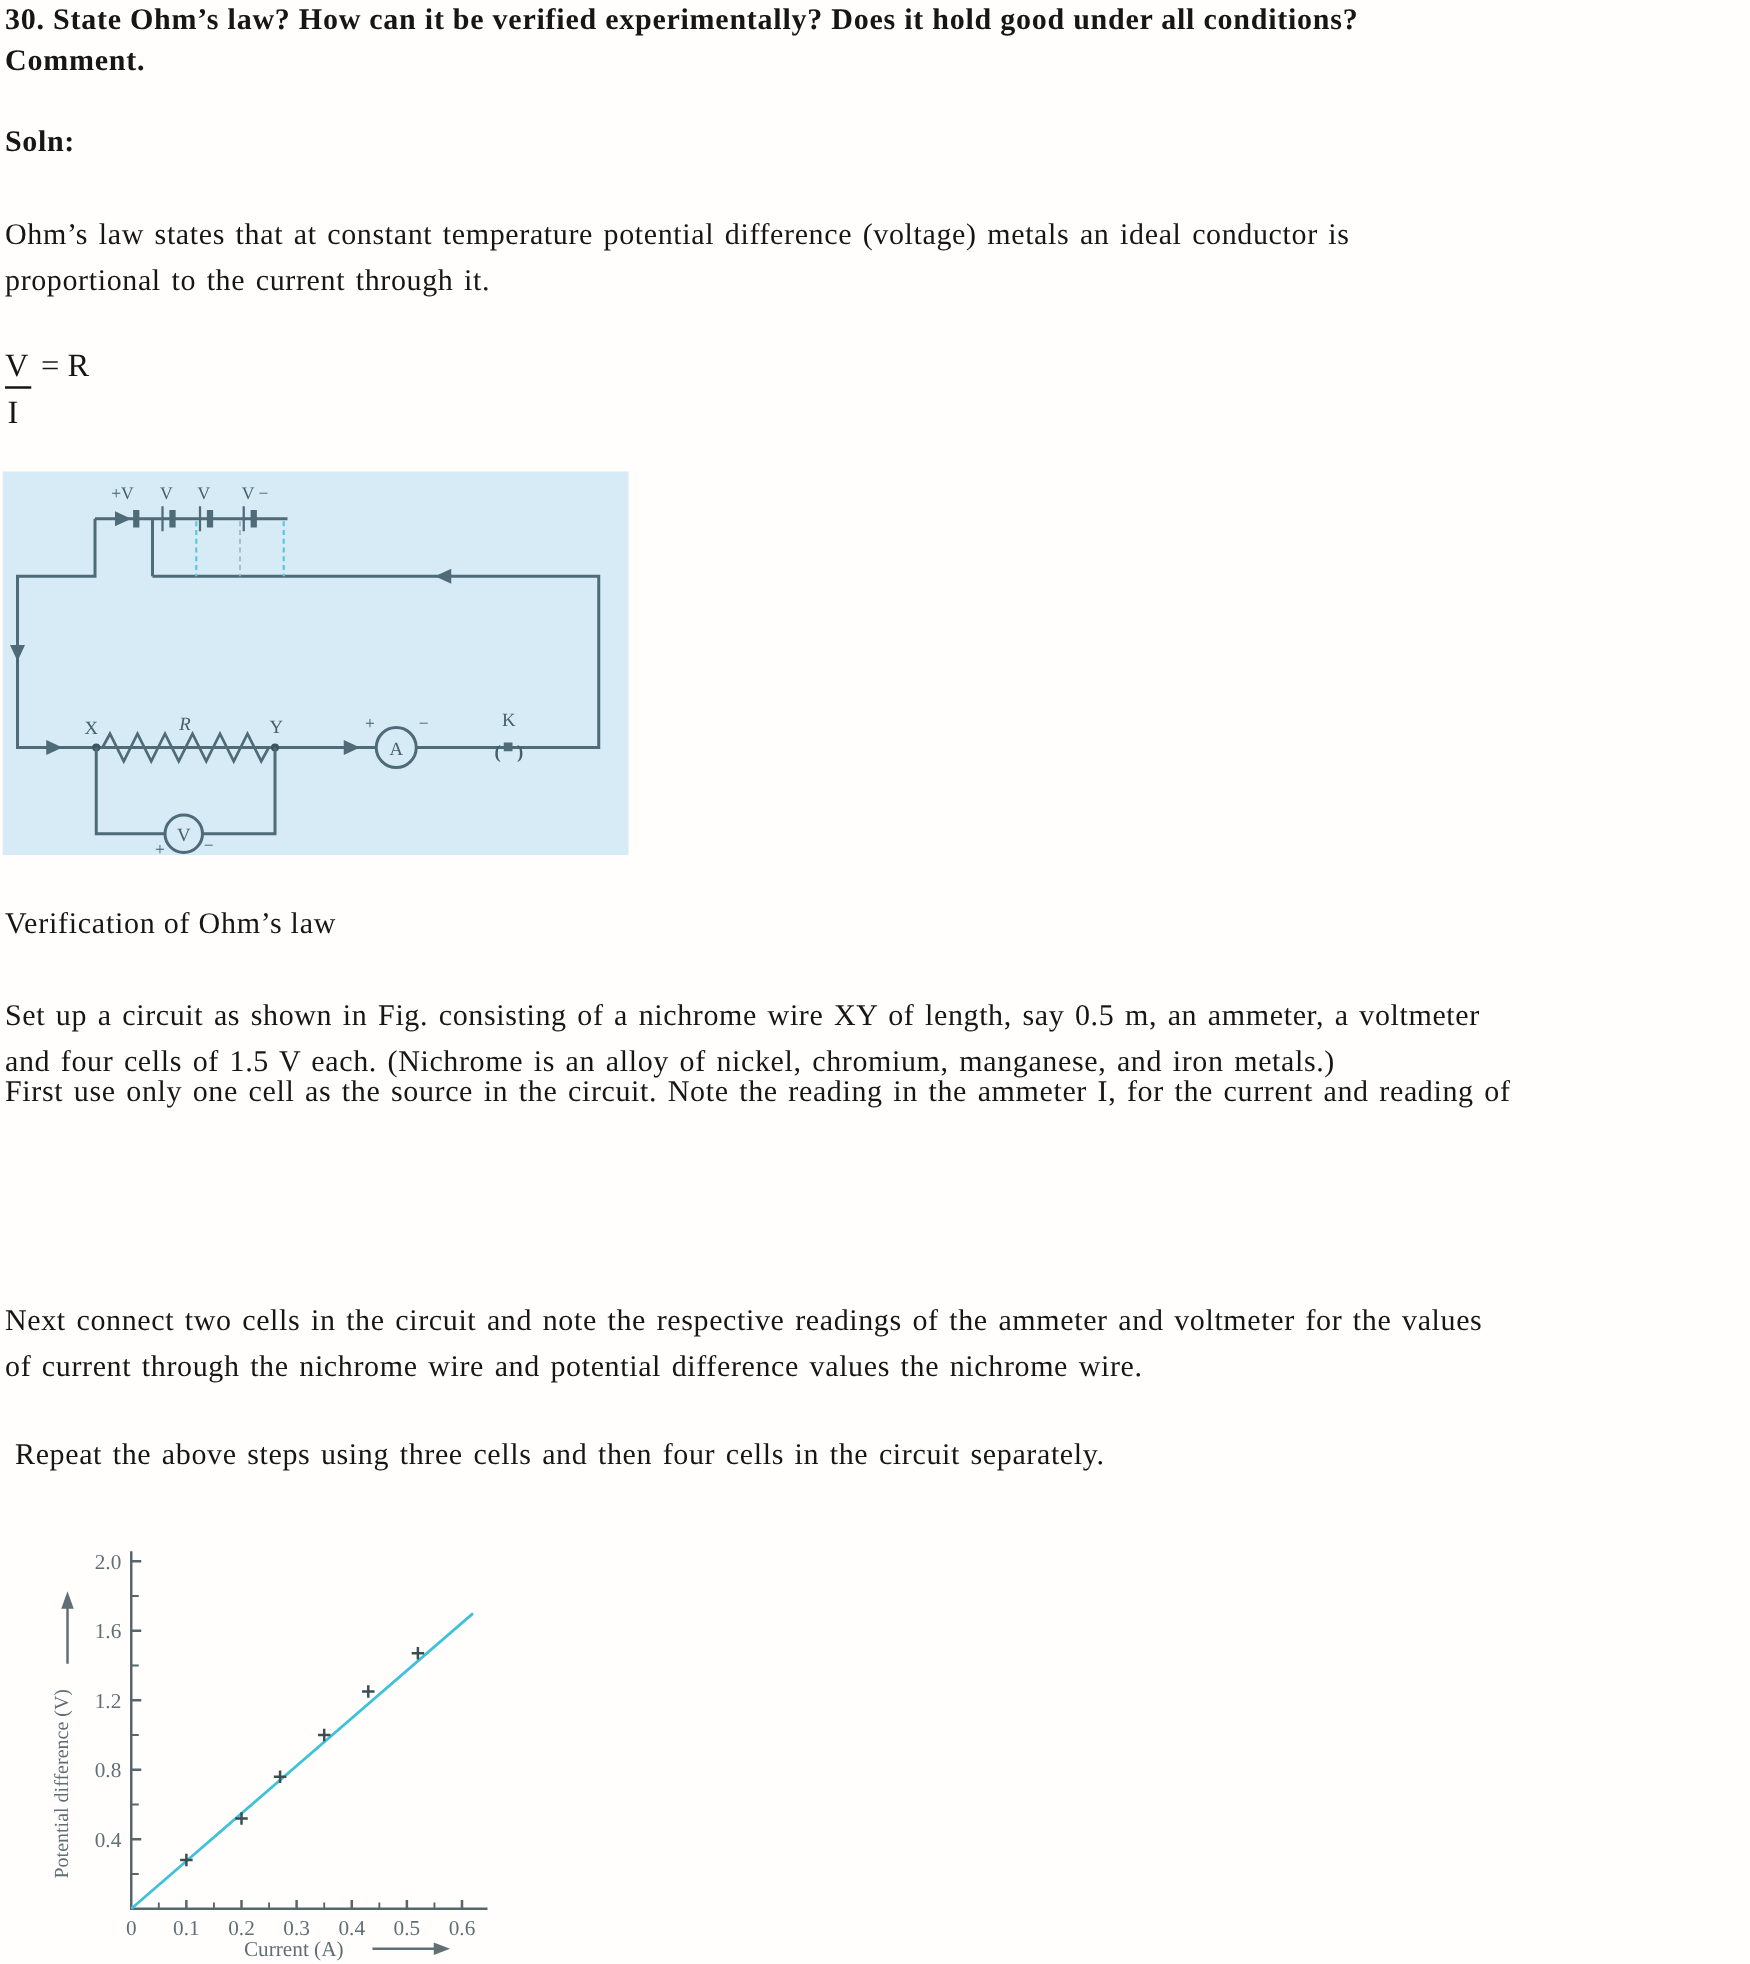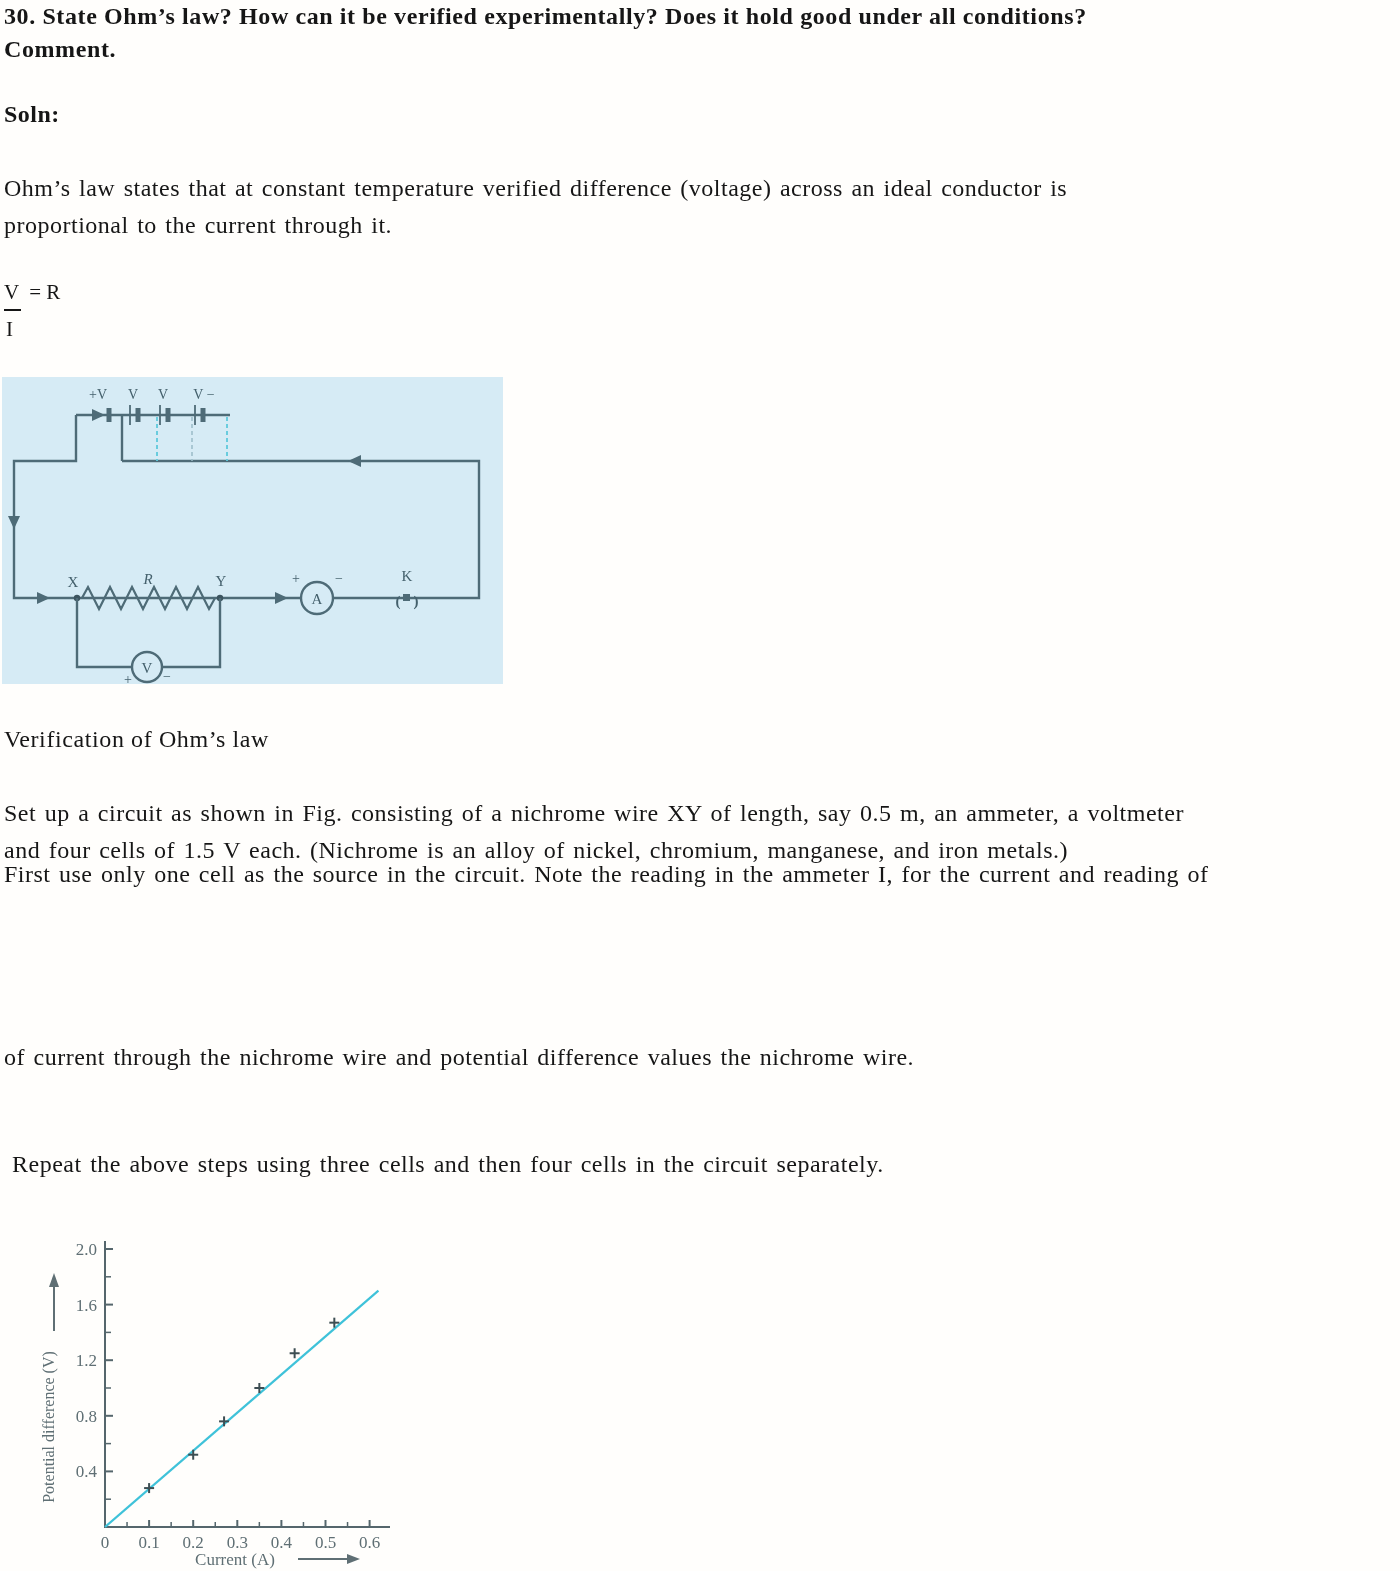--- a/index.html
+++ b/index.html
@@ -12,21 +12,21 @@
   .question{top:0;width:1330px;font-weight:bold;font-size:24px;line-height:33px;letter-spacing:0.6px;}
   .soln{top:101px;font-weight:bold;font-size:24px;letter-spacing:0.5px;text-align:center;}
   .para{font-size:24px;line-height:37px;letter-spacing:0.5px;word-spacing:2px;}
   .para .line{white-space:nowrap;}
   .statement{top:170px;}
   .heading2{top:726px;font-weight:normal;font-size:24px;letter-spacing:0.6px;}
   .para-setup{top:795px;}
   .para-one-cell{top:856px;}
   .para-two-cells{top:1039px;}
   .para-repeat{top:1146px;left:12px;}
-  .formula{top:277px;font-size:21px;line-height:31px;}
+  .formula{top:277px;font-size:26px;line-height:31px;}
   .frac-num{border-bottom:2px solid #161616;padding:0 2px 1px 0;display:inline-block;}
   .frac-rhs{margin-left:8px;}
   .frac-den{margin-top:3px;padding-left:2px;}
   .circuit-wrap{top:377px;left:2px;width:501px;height:307px;}
   .graph-wrap{top:1231px;left:30px;width:400px;height:340px;}
   svg text{font-family:"Liberation Serif", serif;}
   .cktlabel{fill:#44606c;font-size:14px;}
   .cktlabel-big{fill:#44606c;font-size:15px;}
   .italic{font-style:italic;}
 </style>
@@ -34,21 +34,21 @@
 <body>
 
 <div class="block question">
   <div class="line">30. State Ohm’s law? How can it be verified experimentally? Does it hold good under all conditions?</div>
   <div class="line">Comment.</div>
 </div>
 
 <div class="block soln">Soln:</div>
 
 <div class="block para statement">
-  <div class="line">Ohm’s law states that at constant temperature verified difference (voltage) across an ideal conductor is</div>
+  <div class="line">Ohm’s law states that at constant temperature potential difference (voltage) metals an ideal conductor is</div>
   <div class="line">proportional to the current through it.</div>
 </div>
 
 <div class="block formula">
   <div>
     <span class="frac-num">V</span><span class="frac-rhs">= R</span>
   </div>
   <div class="frac-den">I</div>
 </div>
 
@@ -131,20 +131,21 @@
 <div class="block para para-setup">
   <div class="line">Set up a circuit as shown in Fig. consisting of a nichrome wire XY of length, say 0.5 m, an ammeter, a voltmeter</div>
   <div class="line">and four cells of 1.5 V each. (Nichrome is an alloy of nickel, chromium, manganese, and iron metals.)</div>
 </div>
 
 <div class="block para para-one-cell">
   <div class="line">First use only one cell as the source in the circuit. Note the reading in the ammeter I, for the current and reading of</div>
 </div>
 
 <div class="block para para-two-cells">
+  <div class="line">Next connect two cells in the circuit and note the respective readings of the ammeter and voltmeter for the values</div>
   <div class="line">of current through the nichrome wire and potential difference values the nichrome wire.</div>
 </div>
 
 <div class="block para para-repeat">
   <div class="line">Repeat the above steps using three cells and then four cells in the circuit separately.</div>
 </div>
 
 <div class="block graph-wrap">
   <svg id="vi-graph" width="400" height="340" viewBox="0 0 400 340">
       <path d="M 75 10 L 75 296 L 360 296" stroke="#55666c" stroke-width="2" fill="none"></path>

